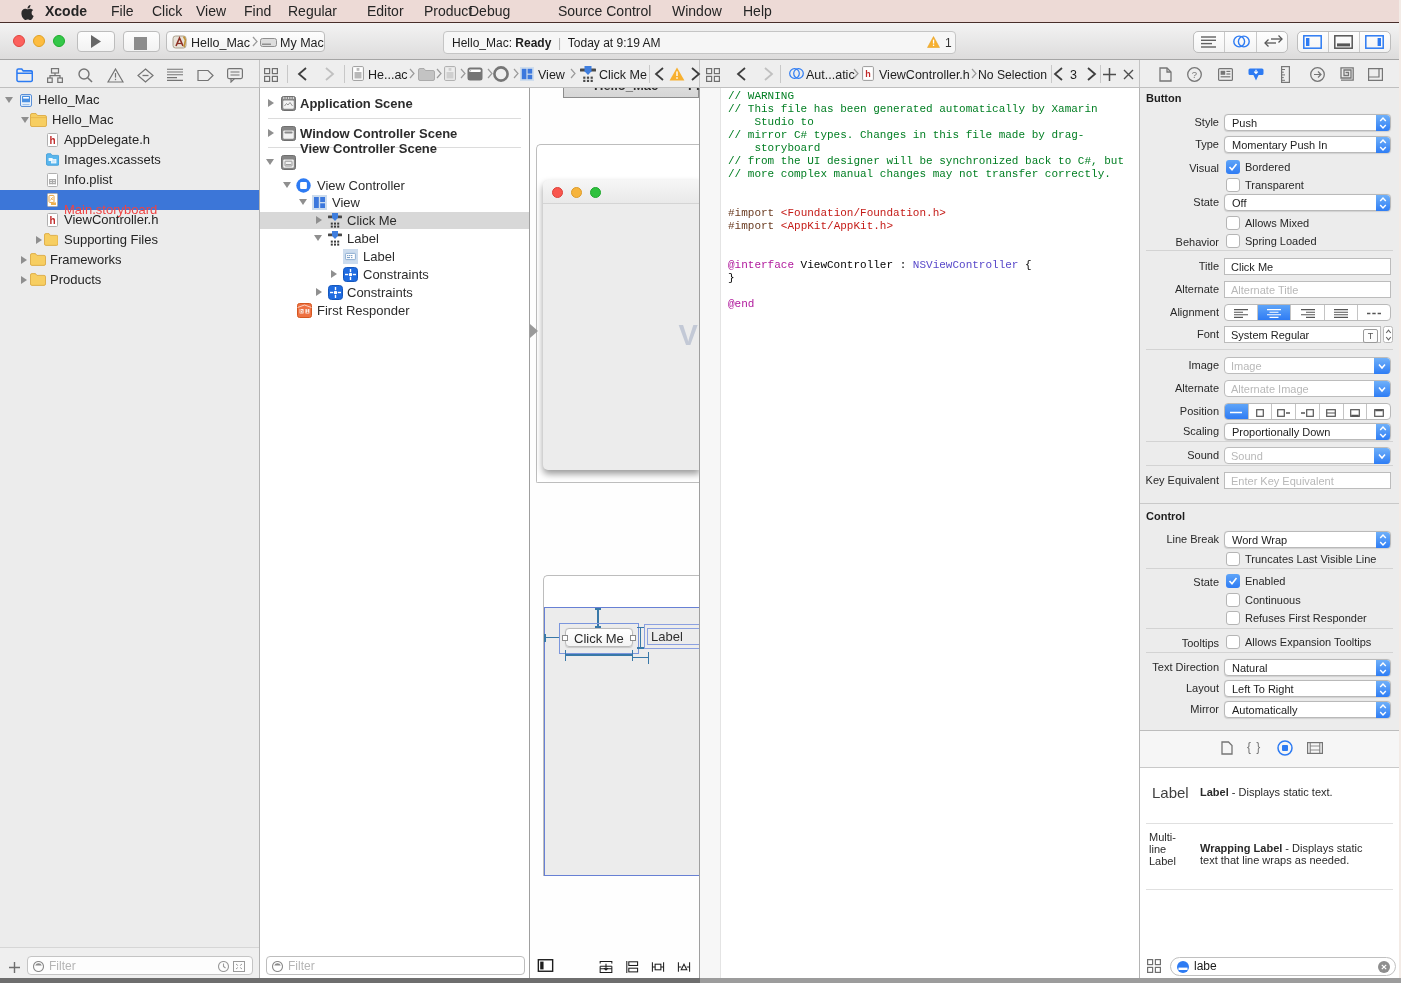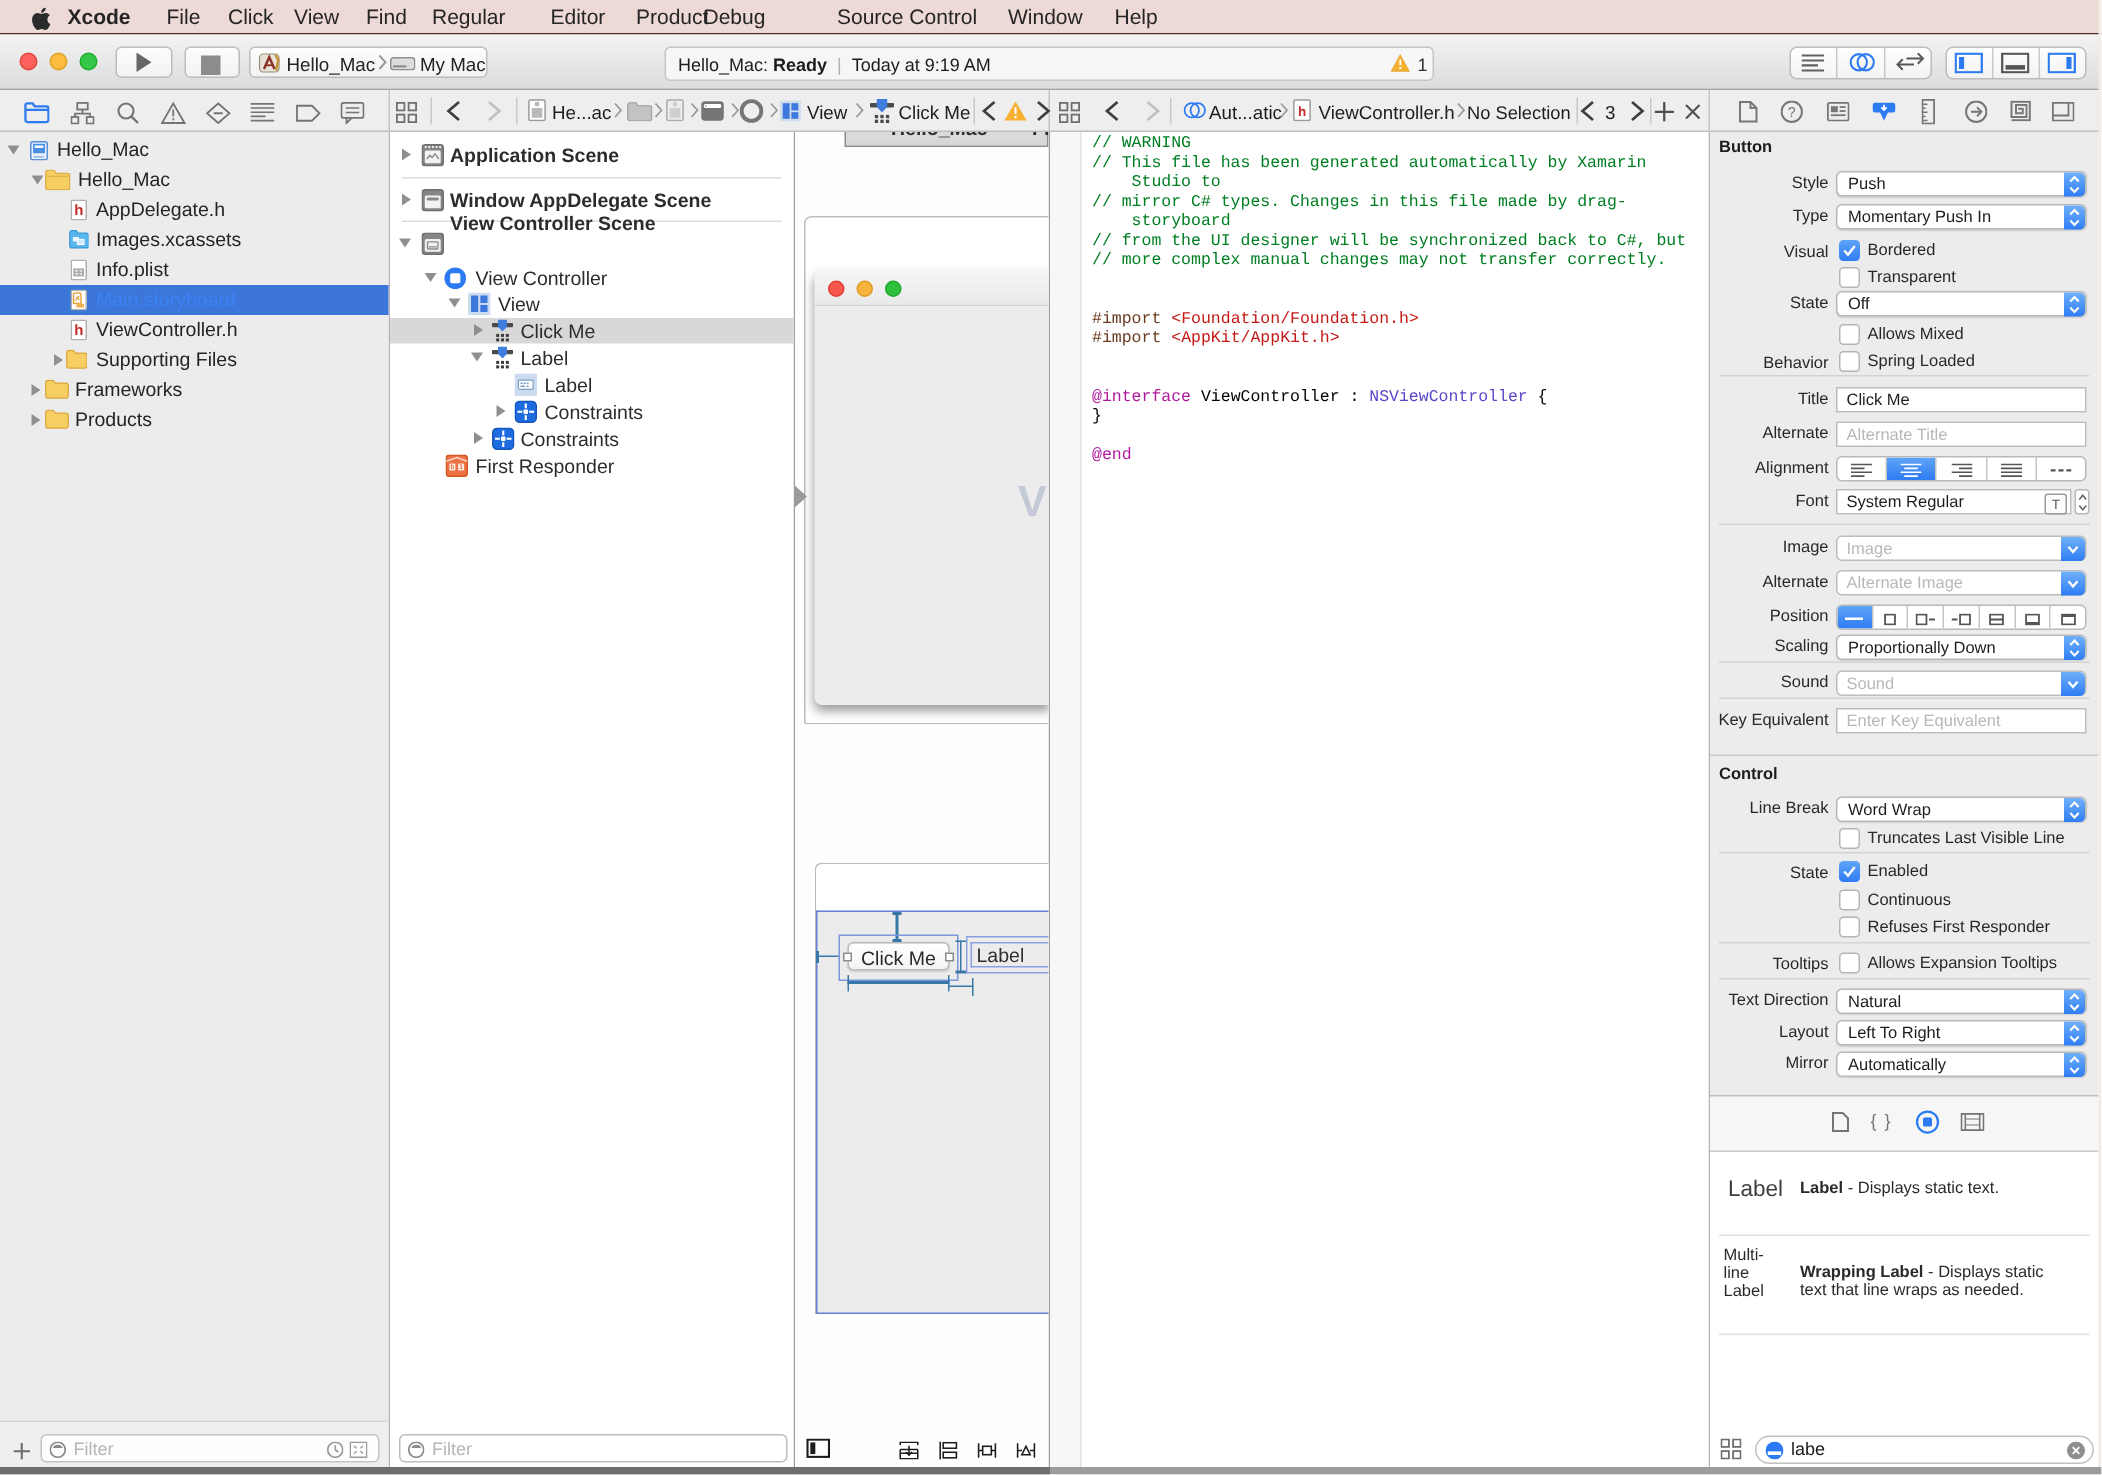--- a/index.html
+++ b/index.html
@@ -762,21 +762,21 @@
   </svg>
 <div class="nrow" style="top:170px">
     <span class="ntx" style="left:64px">Info.plist</span>
   </div>
 <svg class="ab" style="left:47px;top:193px" width="11" height="14" viewBox="0 0 11 14">
     <rect x="0.5" y="0.5" width="10" height="13" rx="1" fill="#fff" stroke="#b0b0b0"></rect>
     <rect x="2" y="2.4" width="5" height="7" rx="0.8" fill="#fff" stroke="#e8a33d" stroke-width="1"></rect>
     <path d="M3.2 7.6 L5.8 4.2 M5.8 7 L4 4.8" stroke="#e8a33d" stroke-width="0.8"></path>
     <rect x="4" y="9.4" width="5" height="2.6" fill="#f0b14f"></rect>
   </svg>
-<div class="nrow" style="top:190px;color:#3b82f6">
+<div class="nrow" style="top:200px;color:#ef4444">
     <span class="ntx" style="left:64px">Main.storyboard</span>
   </div>
 <svg class="ab" style="left:47px;top:213px" width="11" height="14" viewBox="0 0 11 14">
     <rect x="0.5" y="0.5" width="10" height="13" rx="1" fill="#fff" stroke="#b0b0b0"></rect>
     <text x="5.5" y="10.5" font-size="10" font-weight="bold" fill="#c02b2b" text-anchor="middle" font-family="Liberation Sans">h</text>
   </svg>
 <div class="nrow" style="top:210px">
     <span class="ntx" style="left:64px">ViewController.h</span>
   </div>
 <div class="dis disR" style="left:36px;top:236px"></div>
@@ -832,21 +832,21 @@
     <span class="ntx" style="left:300px">Application Scene</span>
   </div>
 <div class="ab" style="left:268px;top:118px;width:253px;height:1px;background:#dcdcdc"></div>
 <div class="dis disR" style="left:268px;top:129px"></div>
 <svg class="ab" style="left:281px;top:126px" width="15" height="15" viewBox="0 0 15 15">
     <rect x="0.5" y="0.5" width="14" height="14" rx="2" fill="#868686" stroke="#6f6f6f"></rect>
     <rect x="2.2" y="4.4" width="10.6" height="8.4" rx="1" fill="#f2f2f2"></rect>
     <rect x="3.4" y="5.6" width="8.2" height="2" rx="1" fill="#8a8a8a"></rect>
   </svg>
 <div class="orow" style="top:125px;font-weight:bold">
-    <span class="ntx" style="left:300px">Window AppDelegate Scene</span>
+    <span class="ntx" style="left:300px">Window Controller Scene</span>
   </div>
 <div class="ab" style="left:268px;top:147px;width:253px;height:1px;background:#dcdcdc"></div>
 <div class="dis disD" style="left:266px;top:159px"></div>
 <svg class="ab" style="left:281px;top:155px" width="15" height="15" viewBox="0 0 15 15">
     <rect x="0.5" y="0.5" width="14" height="14" rx="2" fill="#868686" stroke="#6f6f6f"></rect>
     <rect x="2.2" y="4.4" width="10.6" height="8.4" rx="1" fill="#f2f2f2"></rect>
     <rect x="4" y="6.2" width="7" height="4.8" rx="0.5" fill="none" stroke="#8a8a8a" stroke-width="0.9"></rect>
     <path d="M4.8 9.6 H10.2" stroke="#8a8a8a" stroke-width="0.9"></path>
   </svg>
 <div class="orow" style="top:140px;font-weight:bold">

